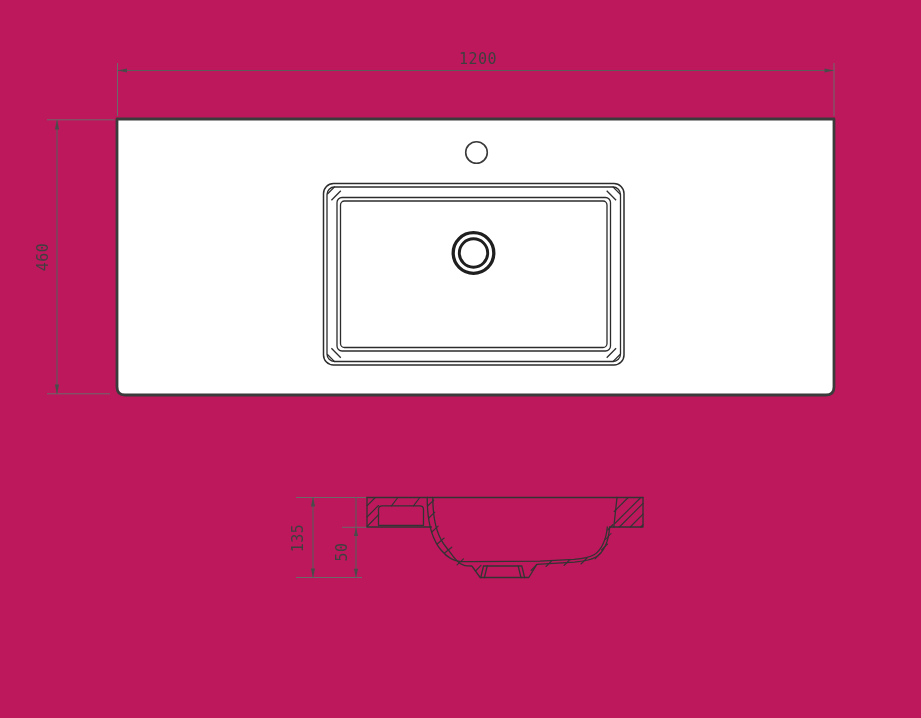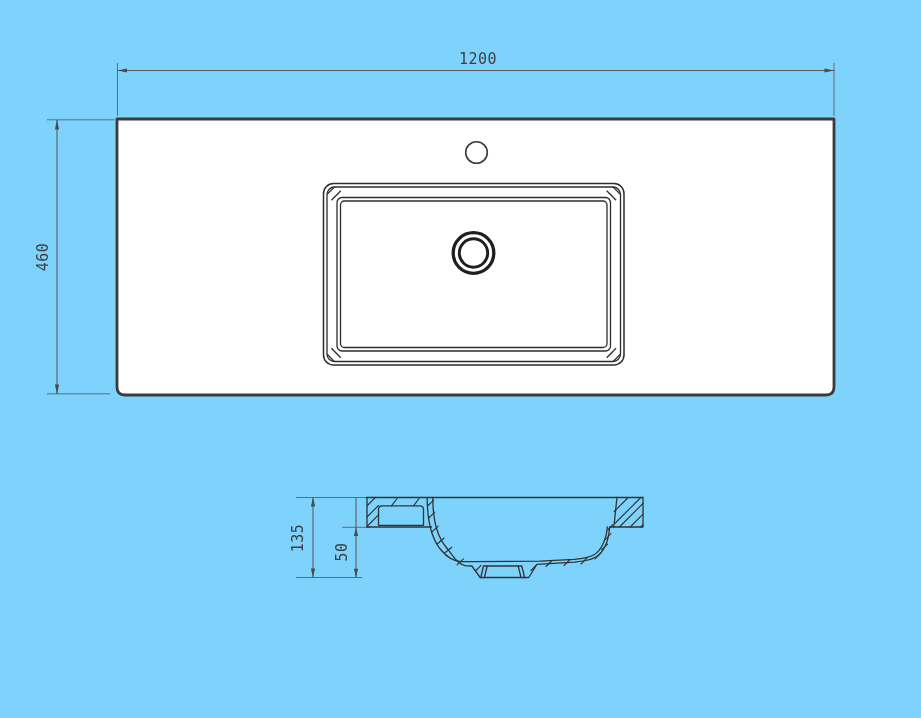--- a/index.html
+++ b/index.html
@@ -1,16 +1,16 @@
 <!DOCTYPE html>
 <html><head>
 <meta charset="utf-8">
 <style>
   html,body{margin:0;padding:0;background:#ffffff;}
-  .canvas{position:relative;width:921px;height:718px;background:#7dd3fc;overflow:hidden;
+  .canvas{position:relative;width:921px;height:718px;background:#be185d;overflow:hidden;
           font-family:"DejaVu Sans Mono","Liberation Mono",monospace;}
   svg{position:absolute;left:0;top:0;}
   text{font-family:"DejaVu Sans Mono","Liberation Mono",monospace;
        font-size:15px;fill:#3f3f3f;letter-spacing:0.5px;}
 </style>
 </head>
 <body>
 
 <div class="canvas">
 <svg width="921" height="718" viewBox="0 0 921 718">

